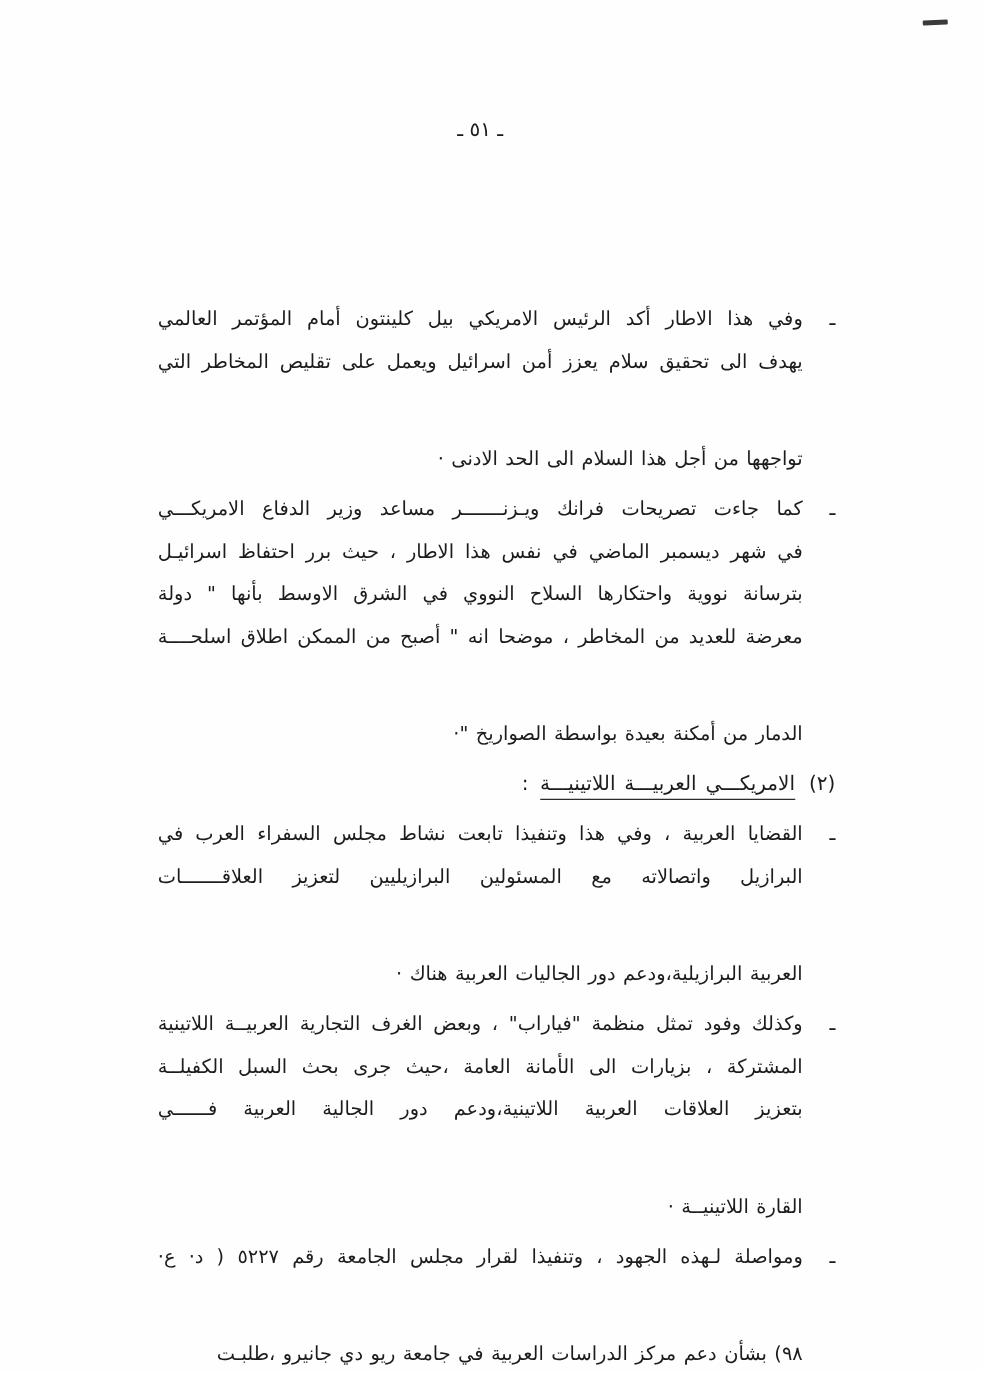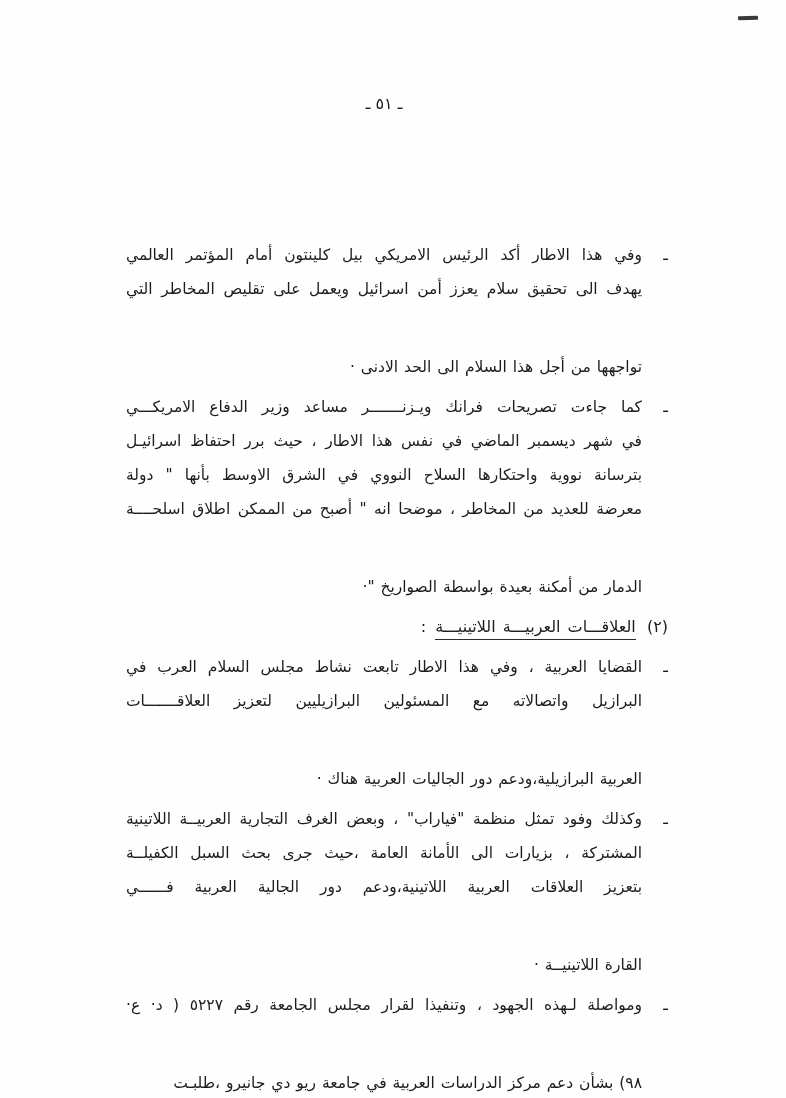--- a/index.html
+++ b/index.html
@@ -82,27 +82,27 @@
       <span class="bullet">ـ</span>
       <div class="line">كما جاءت تصريحات فرانك ويـزنـــــــر مساعد وزير الدفاع الامريكـــي</div>
       <div class="line">في شهر ديسمبر الماضي في نفس هذا الاطار ، حيث برر احتفاظ اسرائيـل</div>
       <div class="line">بترسانة نووية واحتكارها السلاح النووي في الشرق الاوسط بأنها " دولة</div>
       <div class="line">معرضة للعديد من المخاطر ، موضحا انه " أصبح من الممكن اطلاق اسلحــــة</div>
       <div class="line end">الدمار من أمكنة بعيدة بواسطة الصواريخ "·</div>
     </div>
 
     <div class="heading">
       <span class="num">(٢)</span>
-      <span class="title">العلاقـــات العربيـــة اللاتينيـــة</span>
+      <span class="title">الامريكـــي العربيـــة اللاتينيـــة</span>
       <span class="colon">:</span>
     </div>
 
     <div class="para">
       <span class="bullet">ـ</span>
-      <div class="line">القضايا العربية ، وفي هذا الاطار تابعت نشاط مجلس السلام العرب في</div>
+      <div class="line">القضايا العربية ، وفي هذا وتنفيذا تابعت نشاط مجلس السفراء العرب في</div>
       <div class="line">البرازيل واتصالاته مع المسئولين البرازيليين لتعزيز العلاقـــــــات</div>
       <div class="line end">العربية البرازيلية،ودعم دور الجاليات العربية هناك ·</div>
     </div>
 
     <div class="para">
       <span class="bullet">ـ</span>
       <div class="line">وكذلك وفود تمثل منظمة "فياراب" ، وبعض الغرف التجارية العربيــة اللاتينية</div>
       <div class="line">المشتركة ، بزيارات الى الأمانة العامة ،حيث جرى بحث السبل الكفيلــة</div>
       <div class="line">بتعزيز العلاقات العربية اللاتينية،ودعم دور الجالية العربية فــــــي</div>
       <div class="line end">القارة اللاتينيــة ·</div>

